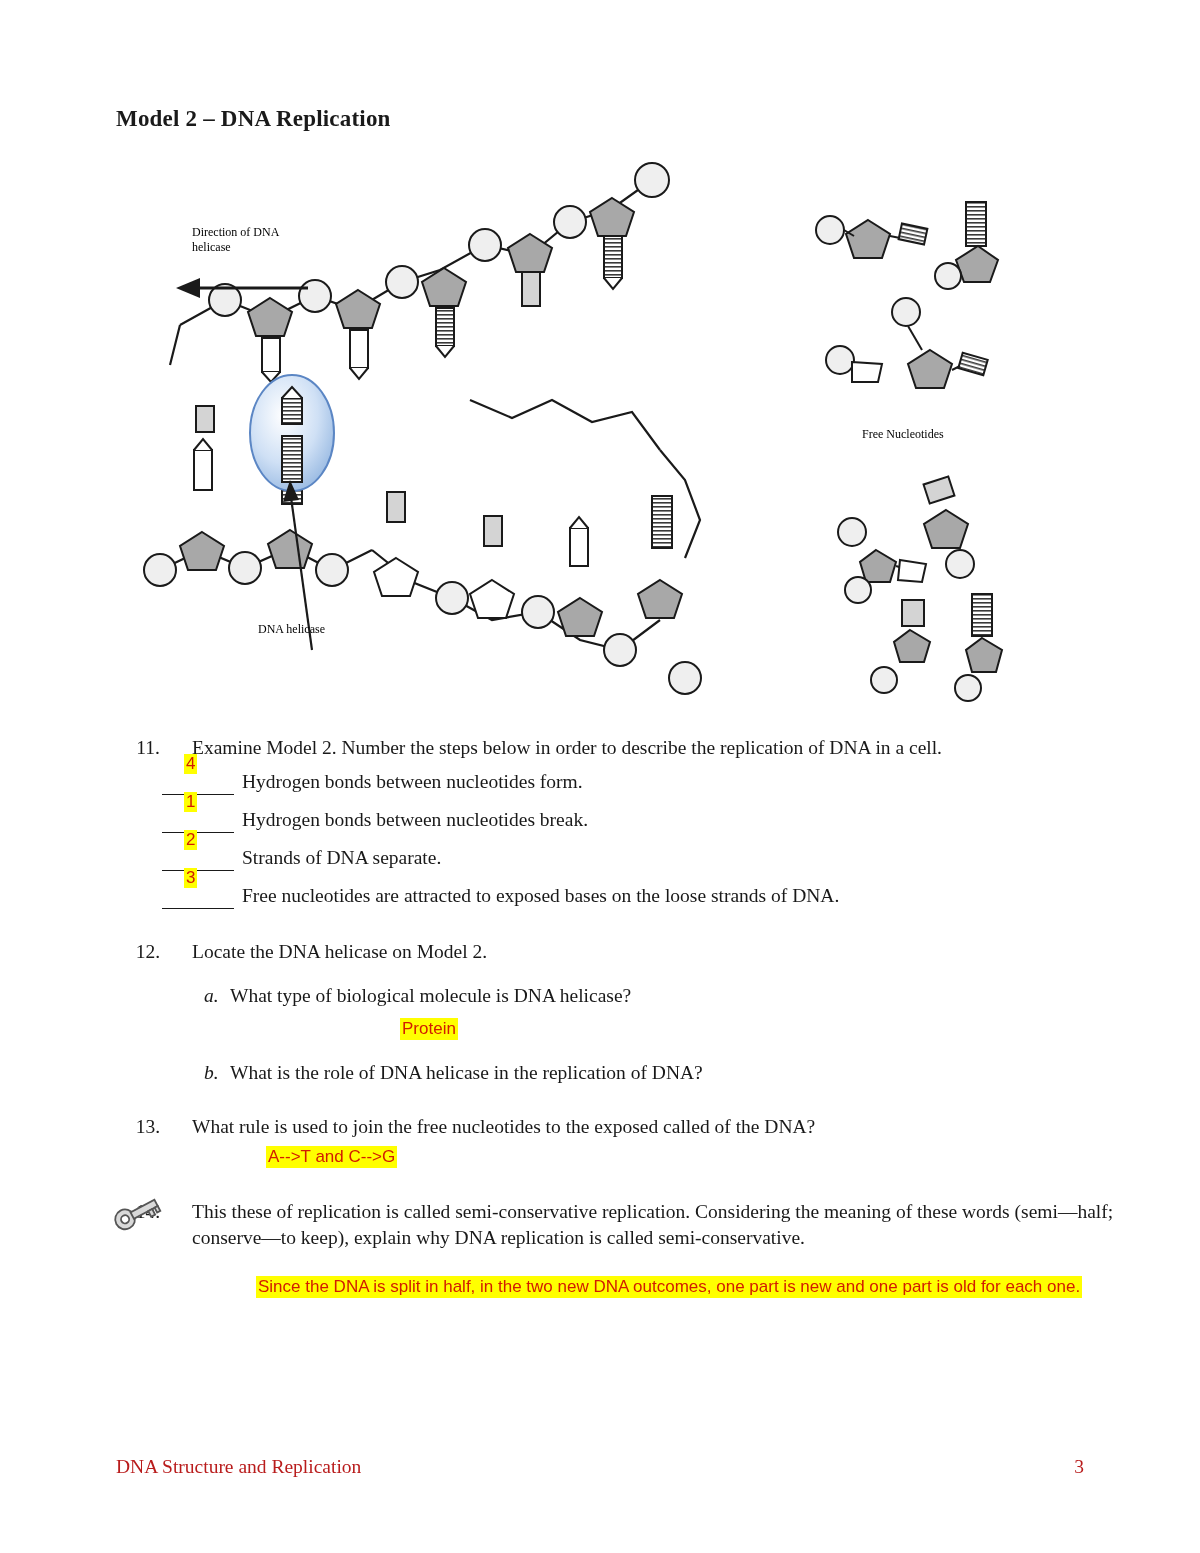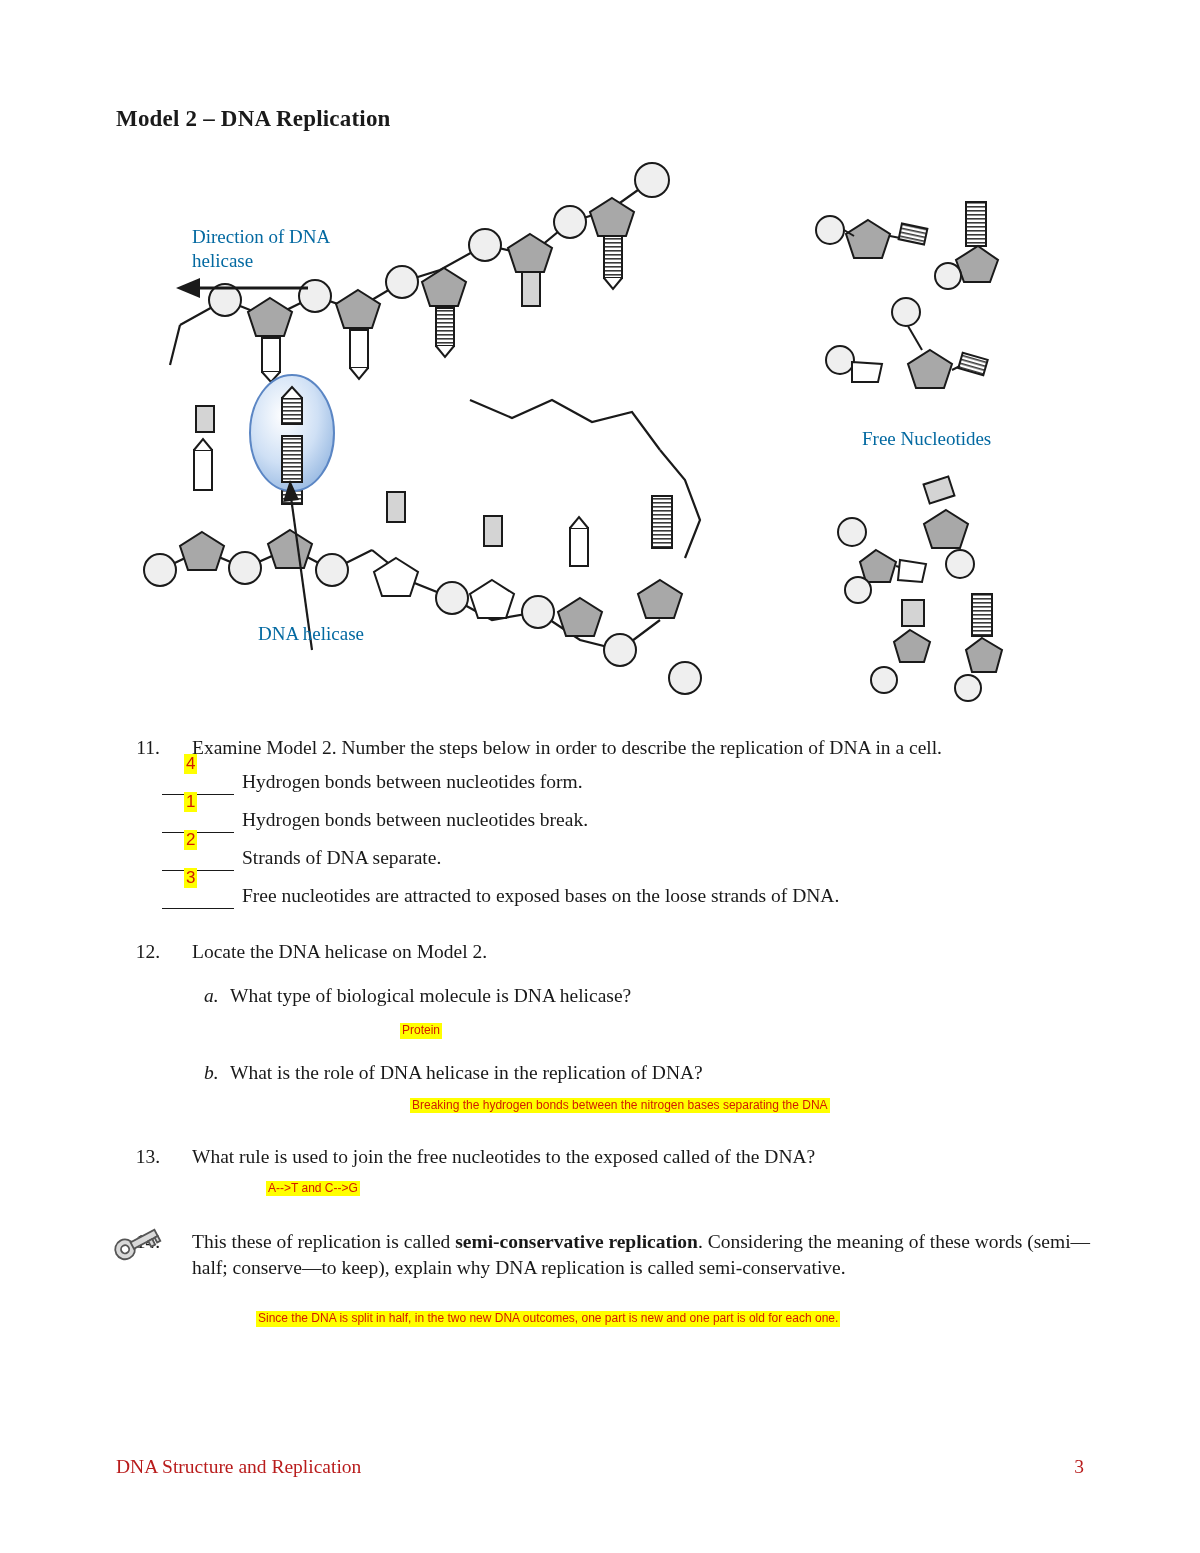--- a/index.html
+++ b/index.html
@@ -34,23 +34,23 @@
     position: absolute;
     left: 140px;
     top: 150px;
     width: 920px;
     height: 570px;
   }
   .figure svg { display: block; }
 
   .fig-label {
     position: absolute;
-    font-size: 19px;
+    font-size: 12px;
     line-height: 1.25;
-    color: #0369a1;
+    color: #000000;
     white-space: pre-line;
     font-family: Liberation Serif, serif;
   }
   .label-direction { left: 52px; top: 75px; }
   .label-free { left: 722px; top: 277px; }
   .label-helicase { left: 118px; top: 472px; }
 
   
   .questions {
     position: absolute;
@@ -118,34 +118,34 @@
   .sub-row { display: flex; align-items: flex-start; }
   .sub-letter {
     width: 26px;
     flex: 0 0 26px;
     font-style: italic;
   }
   .hl {
     background: #ffff00;
     color: #d21c00;
     font-family: "Liberation Sans", sans-serif;
-    font-size: 12px;
+    font-size: 17px;
     padding: 0 2px;
     display: inline-block;
     line-height: 1.3;
   }
   .ans-indent-1 { margin-left: 196px; margin-top: 6px; }
   .ans-indent-2 { margin-left: 206px; margin-top: 4px; }
   .ans-indent-3 { margin-left: 150px; margin-top: 3px; }
   .ans-indent-4 { margin-left: 140px; margin-top: 22px; }
 
   .q13 { margin-left: 116px; margin-top: 28px; width: 1020px; }
   .q14 { margin-left: 116px; margin-top: 30px; width: 1000px; }
   .q14 .q-body { width: 890px; }
-  .bold { font-weight: bold; }
+  .bold { font-weight: normal; }
 
   .key-icon {
     position: absolute;
     left: -6px;
     top: -6px;
     width: 54px;
     height: 40px;
   }
 
   
@@ -353,21 +353,20 @@
           <div>What type of biological molecule is DNA helicase?</div>
         </div>
         <div class="ans-indent-1"><span class="hl">Protein</span></div>
       </div>
 
       <div class="sub">
         <div class="sub-row">
           <div class="sub-letter">b.</div>
           <div>What is the role of DNA helicase in the replication of DNA?</div>
         </div>
-        <div class="ans-indent-2"><span class="hl">Breaking the hydrogen bonds between the nitrogen bases separating the DNA</span></div>
       </div>
     </div>
 
     <div class="q q13">
       <div class="q-row">
         <div class="q-num">13.</div>
         <div class="q-body">What rule is used to join the free nucleotides to the exposed called of the DNA?</div>
       </div>
       <div class="ans-indent-3"><span class="hl">A--&gt;T and C--&gt;G</span></div>
     </div>

